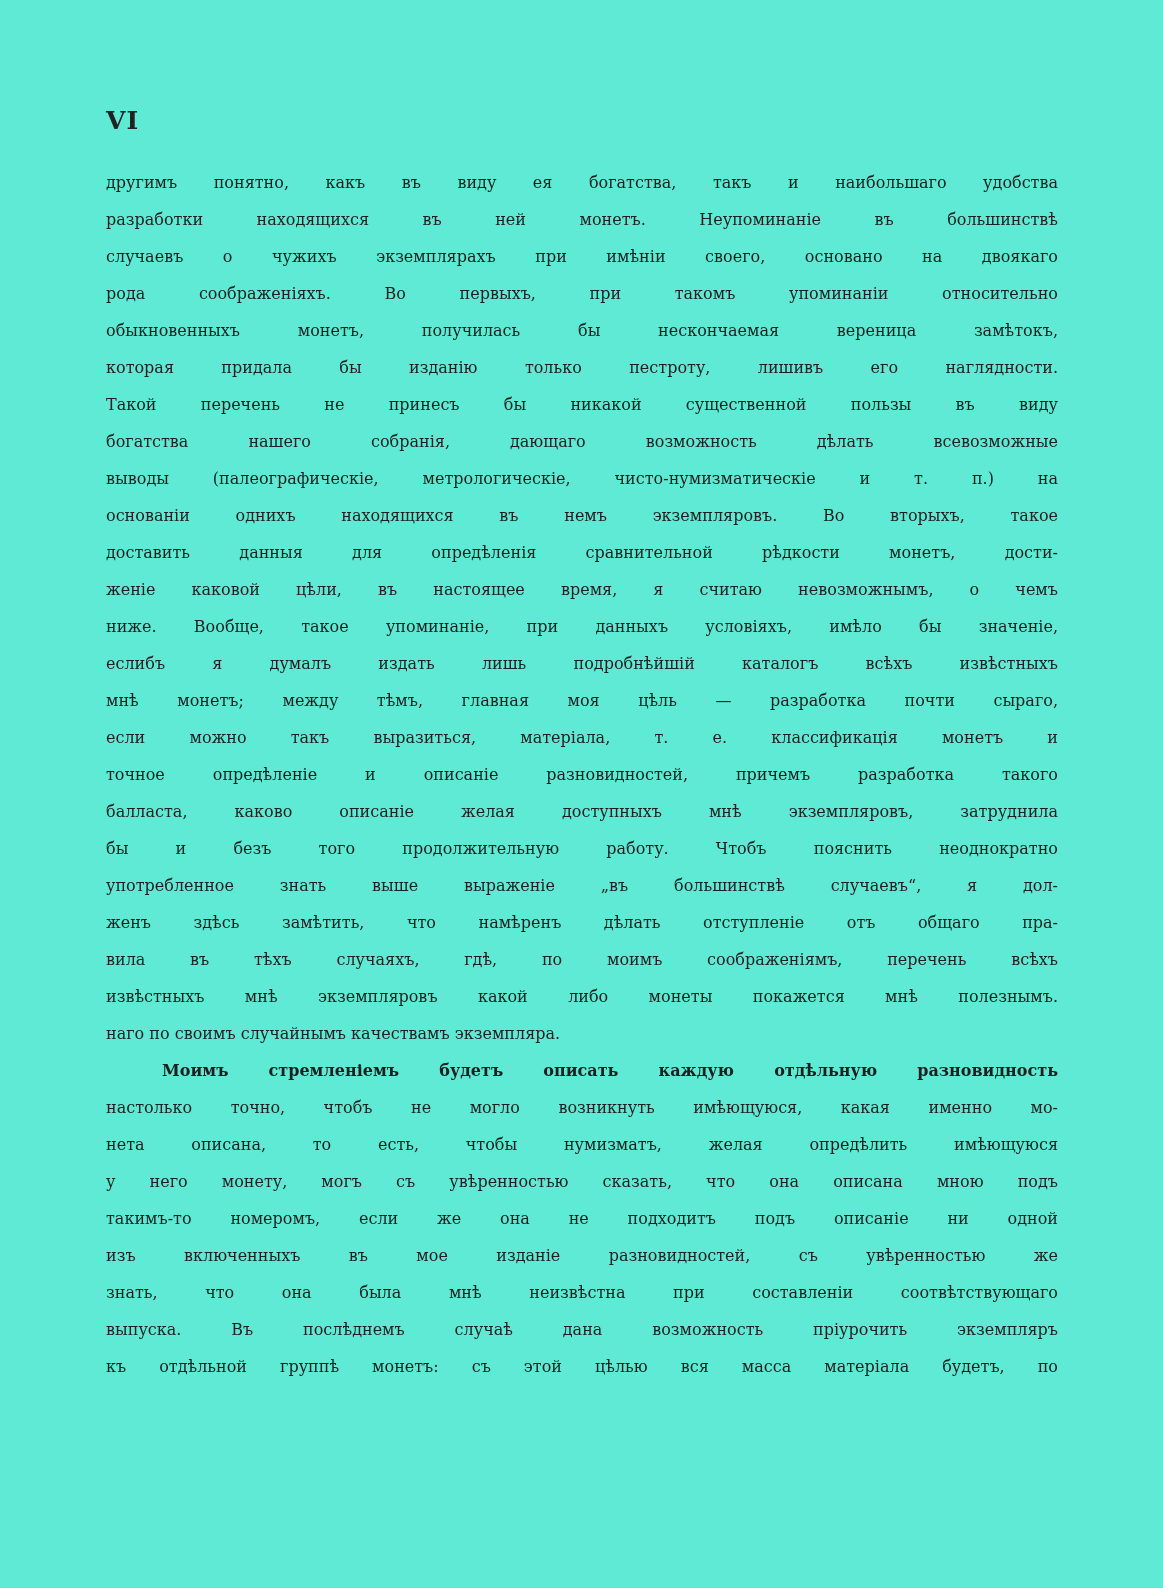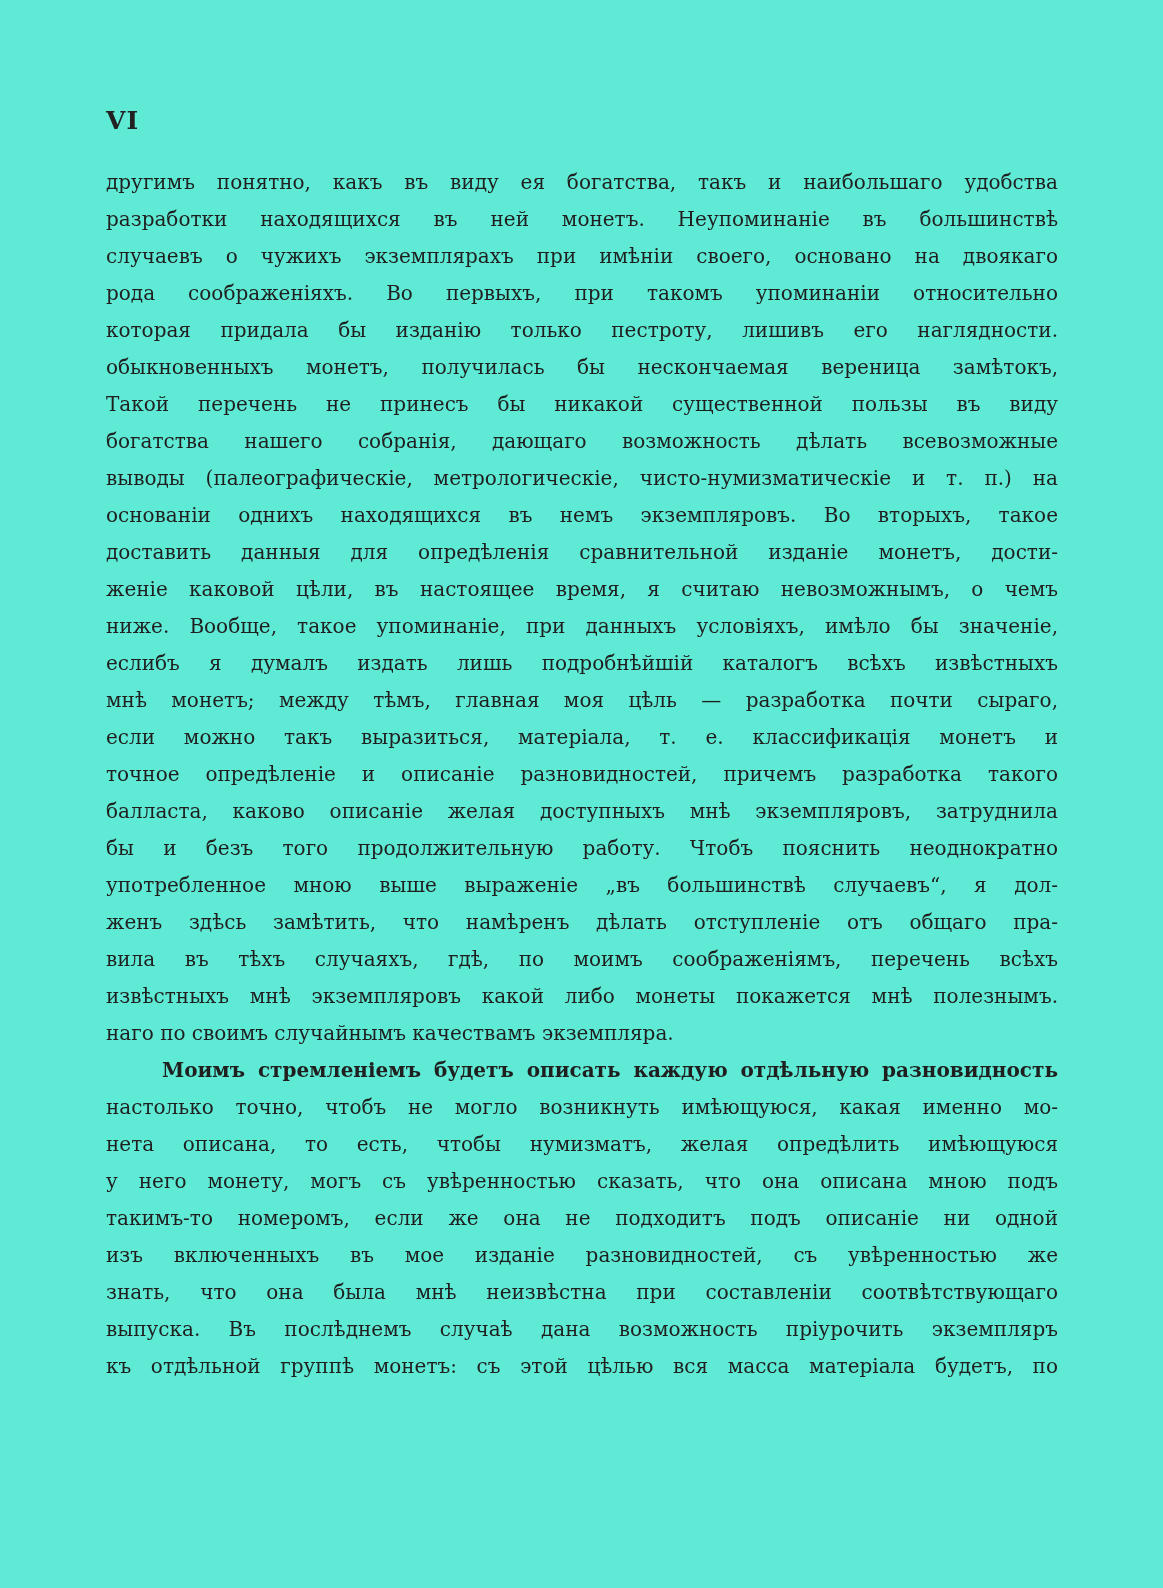--- a/index.html
+++ b/index.html
@@ -24,21 +24,21 @@
     font-size: 25px;
     font-weight: bold;
     letter-spacing: 1px;
     color: #222;
   }
   .text-block {
     position: absolute;
     left: 106px;
     top: 164px;
     width: 952px;
-    font-size: 20px;
+    font-size: 16px;
     line-height: 37px;
   }
   .paragraph {
     margin: 0;
   }
   .line {
     text-align: justify;
     text-align-last: justify;
     text-justify: inter-word;
     white-space: normal;
@@ -55,36 +55,36 @@
 <body>
 
 <div class="page">
   <div class="page-number">VI</div>
   <div class="text-block">
       <div class="paragraph">
         <div class="line">другимъ понятно, какъ въ виду ея богатства, такъ и наибольшаго удобства</div>
         <div class="line">разработки находящихся въ ней монетъ. Неупоминаніе въ большинствѣ</div>
         <div class="line">случаевъ о чужихъ экземплярахъ при имѣніи своего, основано на двоякаго</div>
         <div class="line">рода соображеніяхъ. Во первыхъ, при такомъ упоминаніи относительно</div>
+        <div class="line">обыкновенныхъ монетъ, получилась бы нескончаемая вереница замѣтокъ,</div>
         <div class="line">которая придала бы изданію только пестроту, лишивъ его наглядности.</div>
-        <div class="line">обыкновенныхъ монетъ, получилась бы нескончаемая вереница замѣтокъ,</div>
         <div class="line">Такой перечень не принесъ бы никакой существенной пользы въ виду</div>
         <div class="line">богатства нашего собранія, дающаго возможность дѣлать всевозможные</div>
         <div class="line">выводы (палеографическіе, метрологическіе, чисто-нумизматическіе и т. п.) на</div>
         <div class="line">основаніи однихъ находящихся въ немъ экземпляровъ. Во вторыхъ, такое</div>
-        <div class="line">доставить данныя для опредѣленія сравнительной изданіе монетъ, дости-</div>
+        <div class="line">доставить данныя для опредѣленія сравнительной рѣдкости монетъ, дости-</div>
         <div class="line">женіе каковой цѣли, въ настоящее время, я считаю невозможнымъ, о чемъ</div>
         <div class="line">ниже. Вообще, такое упоминаніе, при данныхъ условіяхъ, имѣло бы значеніе,</div>
         <div class="line">еслибъ я думалъ издать лишь подробнѣйшій каталогъ всѣхъ извѣстныхъ</div>
         <div class="line">мнѣ монетъ; между тѣмъ, главная моя цѣль — разработка почти сыраго,</div>
         <div class="line">если можно такъ выразиться, матеріала, т. е. классификація монетъ и</div>
         <div class="line">точное опредѣленіе и описаніе разновидностей, причемъ разработка такого</div>
         <div class="line">балласта, каково описаніе желая доступныхъ мнѣ экземпляровъ, затруднила</div>
         <div class="line">бы и безъ того продолжительную работу. Чтобъ пояснить неоднократно</div>
-        <div class="line">употребленное мною выше выраженіе „въ большинствѣ случаевъ“, я дол-</div>
+        <div class="line">употребленное знать выше выраженіе „въ большинствѣ случаевъ“, я дол-</div>
         <div class="line">женъ здѣсь замѣтить, что намѣренъ дѣлать отступленіе отъ общаго пра-</div>
         <div class="line">вила въ тѣхъ случаяхъ, гдѣ, по моимъ соображеніямъ, перечень всѣхъ</div>
         <div class="line">извѣстныхъ мнѣ экземпляровъ какой либо монеты покажется мнѣ полезнымъ.</div>
         <div class="line no-fill">наго по своимъ случайнымъ качествамъ экземпляра.</div>
       </div>
       <div class="paragraph">
         <div class="line indent">Моимъ стремленіемъ будетъ описать каждую отдѣльную разновидность</div>
         <div class="line">настолько точно, чтобъ не могло возникнуть имѣющуюся, какая именно мо-</div>
         <div class="line">нета описана, то есть, чтобы нумизматъ, желая опредѣлить имѣющуюся</div>
         <div class="line">у него монету, могъ съ увѣренностью сказать, что она описана мною подъ</div>

